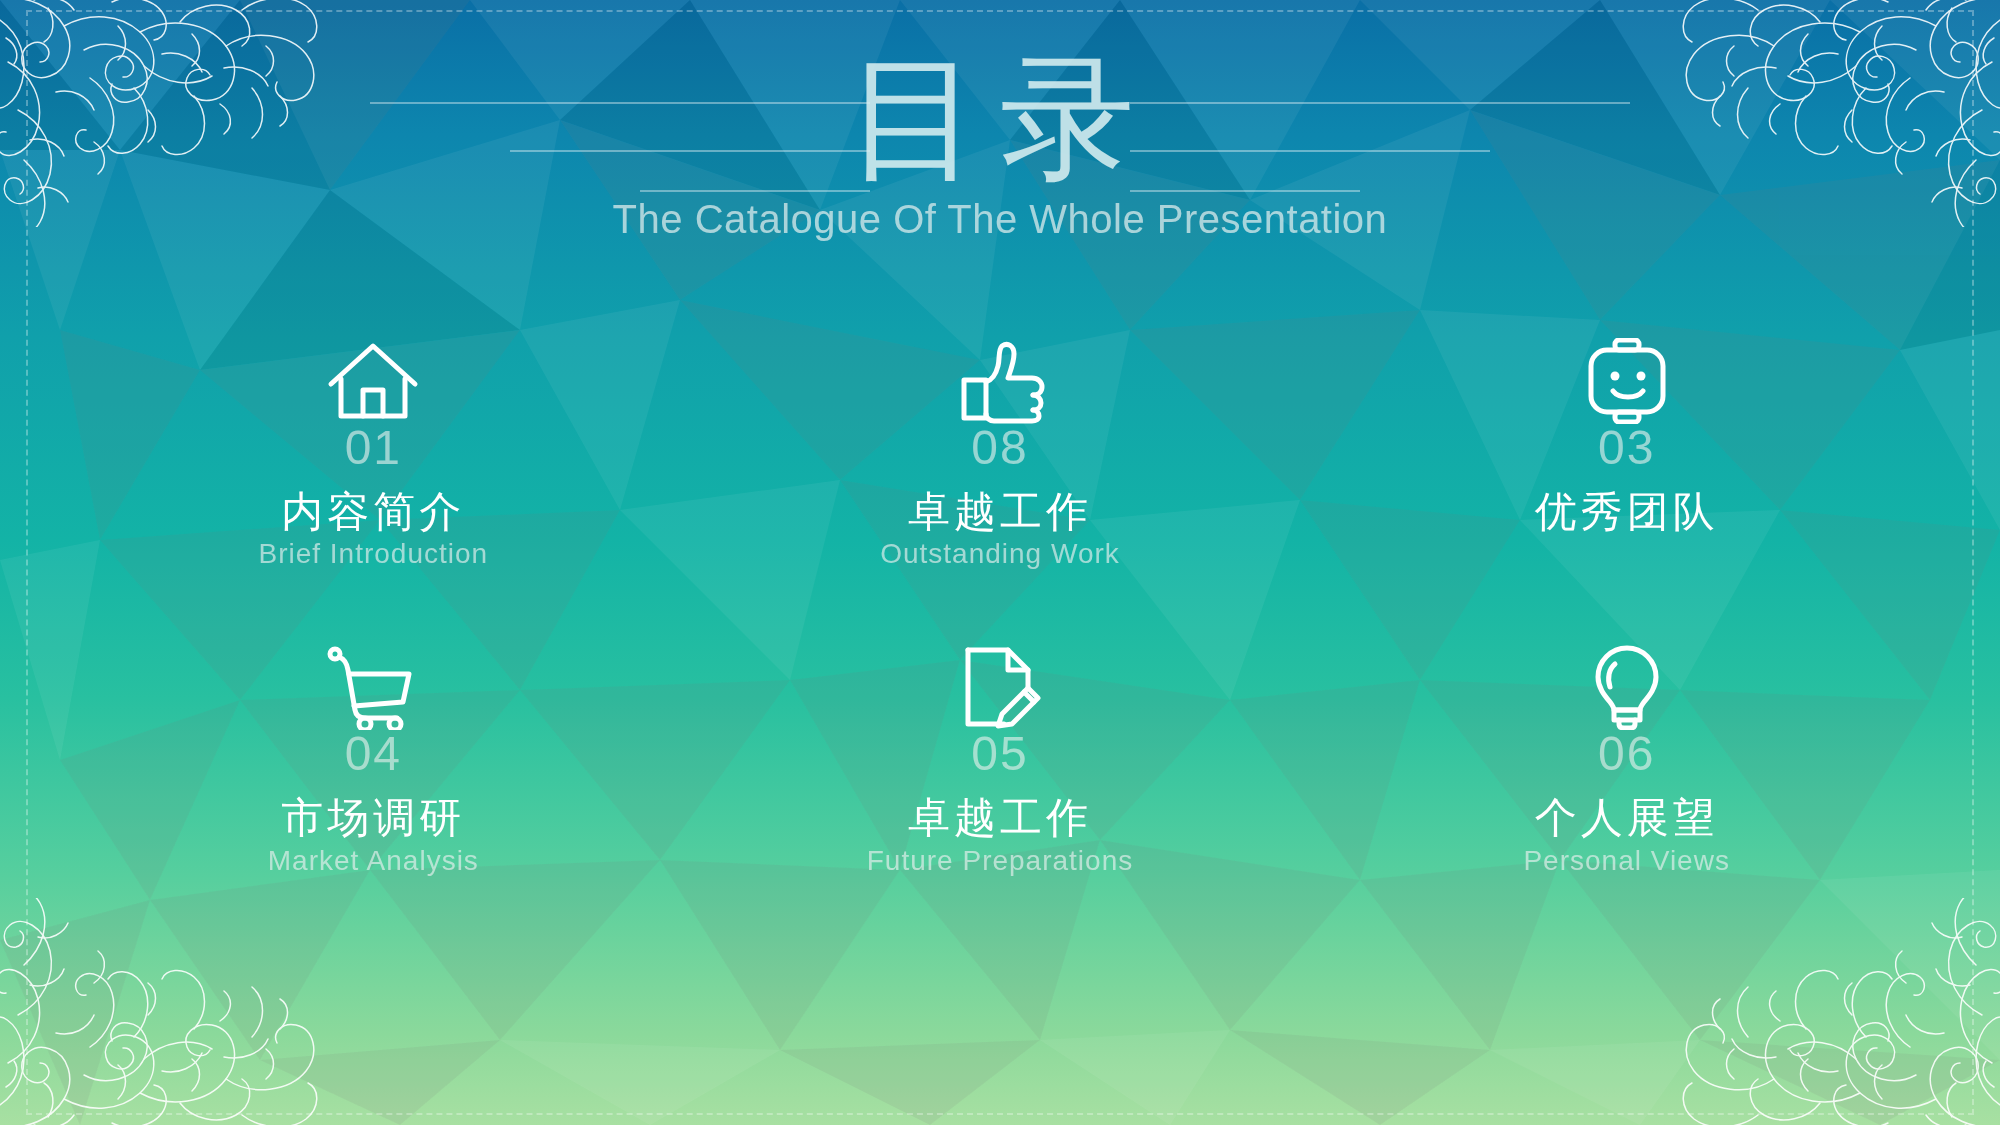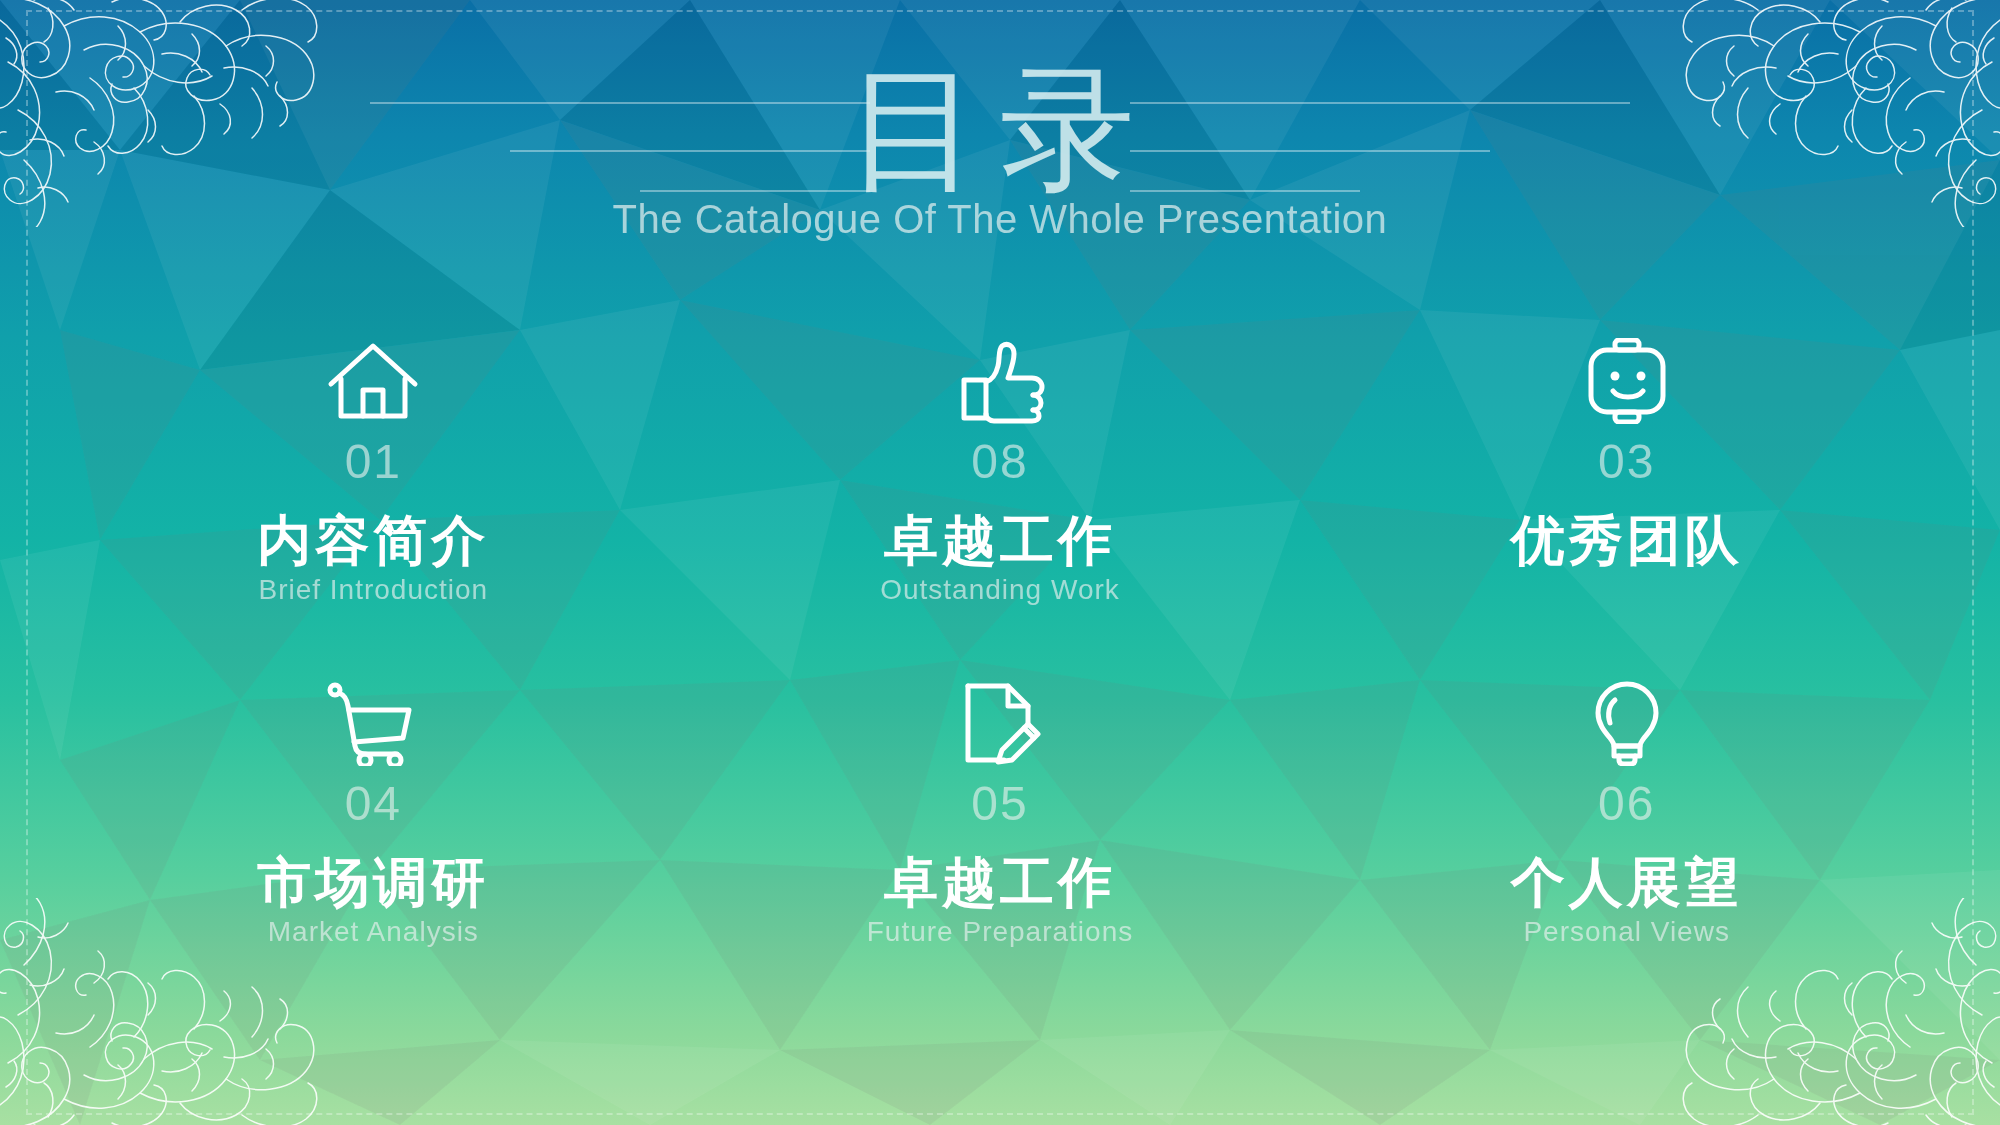--- a/index.html
+++ b/index.html
@@ -46,48 +46,47 @@
   .deco-lines.left span:nth-child(2){left:160px; width:360px;top:88px;}
   .deco-lines.left span:nth-child(3){left:290px; width:230px;top:128px;}
   .deco-lines.right span:nth-child(1){right:20px; width:500px;top:40px;}
   .deco-lines.right span:nth-child(2){right:160px;width:360px;top:88px;}
   .deco-lines.right span:nth-child(3){right:290px;width:230px;top:128px;}
 
   .main-title{
     position:relative;display:inline-block;
     font-size:135px;line-height:1.0;letter-spacing:18px;
     color:rgba(215,238,240,.88);
-    font-family:Liberation Sans, sans-serif;
+    font-family:Liberation Mono, monospace;
     font-weight:400;
     padding:0 34px;
   }
   .subtitle{
     font-size:40px;letter-spacing:.5px;
     color:rgba(226,238,238,.72);
     font-weight:400;
   }
 
   
   .grid{
     position:absolute;left:60px;right:60px;top:332px;
     display:grid;grid-template-columns:repeat(3,1fr);
     row-gap:68px;
   }
   .item{display:flex;flex-direction:column;align-items:center;text-align:center;}
   .ico{height:92px;display:flex;align-items:flex-end;justify-content:center;}
   .ico svg{display:block;}
   .num{
-    margin-top:14px;
     font-size:48px;font-weight:400;letter-spacing:2px;
     color:rgba(232,240,238,.62);
     line-height:1;
   }
   .cn{
-    margin-top:24px;
-    font-size:54px;font-weight:700;letter-spacing:4px;
+    margin-top:16px;
+    font-size:42px;font-weight:400;letter-spacing:4px;
     color:#ffffff;line-height:1.15;
     font-family:"DejaVu Sans","Liberation Sans",sans-serif;
   }
   .en{
     margin-top:2px;
     font-size:28px;font-weight:400;letter-spacing:1px;
     color:rgba(232,240,238,.66);line-height:1.15;
   }
   .row2 .cn{letter-spacing:4px;}
 </style>

